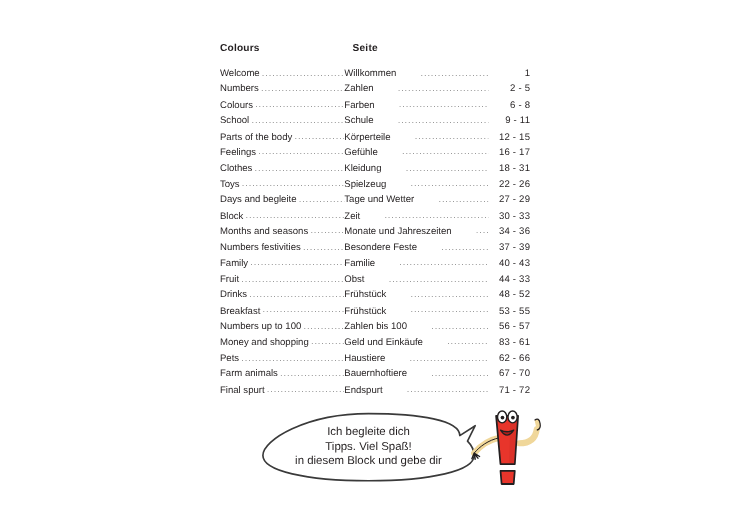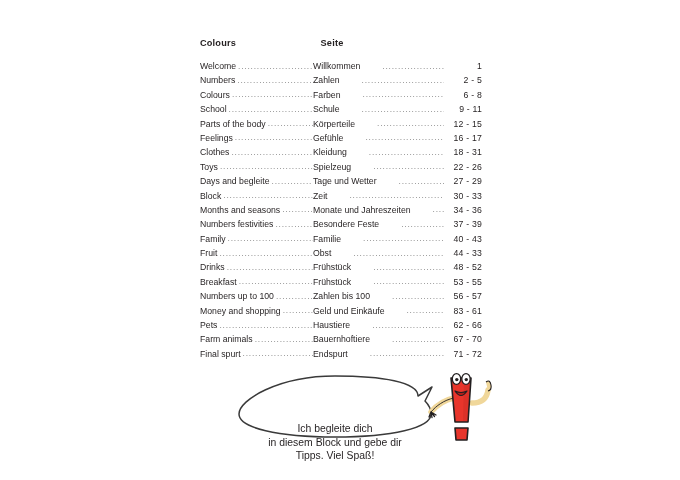--- a/index.html
+++ b/index.html
@@ -97,21 +97,20 @@
   }
   #bubble-text {
     position: absolute;
     left: 18px;
     top: 12px;
     width: 170px;
     text-align: center;
     font-size: 10.4px;
     line-height: 13.6px;
     color: #231f20;
-    margin-top: 36px;
   }
   #bubble-text .bline { display: block; white-space: nowrap; }
 
   
   #mascot {
     position: absolute;
     left: 428px;
     top: 370px;
     width: 70px;
     height: 76px;
@@ -370,22 +369,22 @@
                C150 2 186 8 186 22
                L200 13
                L193 27
                C197 31 199 36 199 40
                C199 54 160 63 103 63
                C46 63 7 54 7 40
                C7 26 46 2 103 2 Z" fill="#ffffff" stroke="#3a3a3a" stroke-width="1.5" stroke-linejoin="round"></path>
     </svg>
     <div id="bubble-text">
       <span class="bline">Ich begleite dich</span>
+      <span class="bline">Tipps. Viel Spaß!</span>
       <span class="bline">in diesem Block und gebe dir</span>
-      <span class="bline">Tipps. Viel Spaß!</span>
     </div>
   </div>
 
   <svg id="mascot" viewBox="0 0 70 76">
 
     <path d="M26 28 C16 30 8 36 3 42" fill="none" stroke="#f0d79a" stroke-width="5.5" stroke-linecap="round"></path>
     <path d="M26 28 C16 30 8 36 3 42" fill="none" stroke="#231f20" stroke-width="0.9" fill-opacity="0"></path>
     <path d="M3 42 l-2 5 M3 42 l1 5.5 M3 42 l3.5 4.5 M3 42 l5 3" stroke="#231f20" stroke-width="1.3" stroke-linecap="round" fill="none"></path>
 
     <path d="M44 33 C54 33 59 28 60 20" fill="none" stroke="#f0d79a" stroke-width="5.5" stroke-linecap="round"></path>

